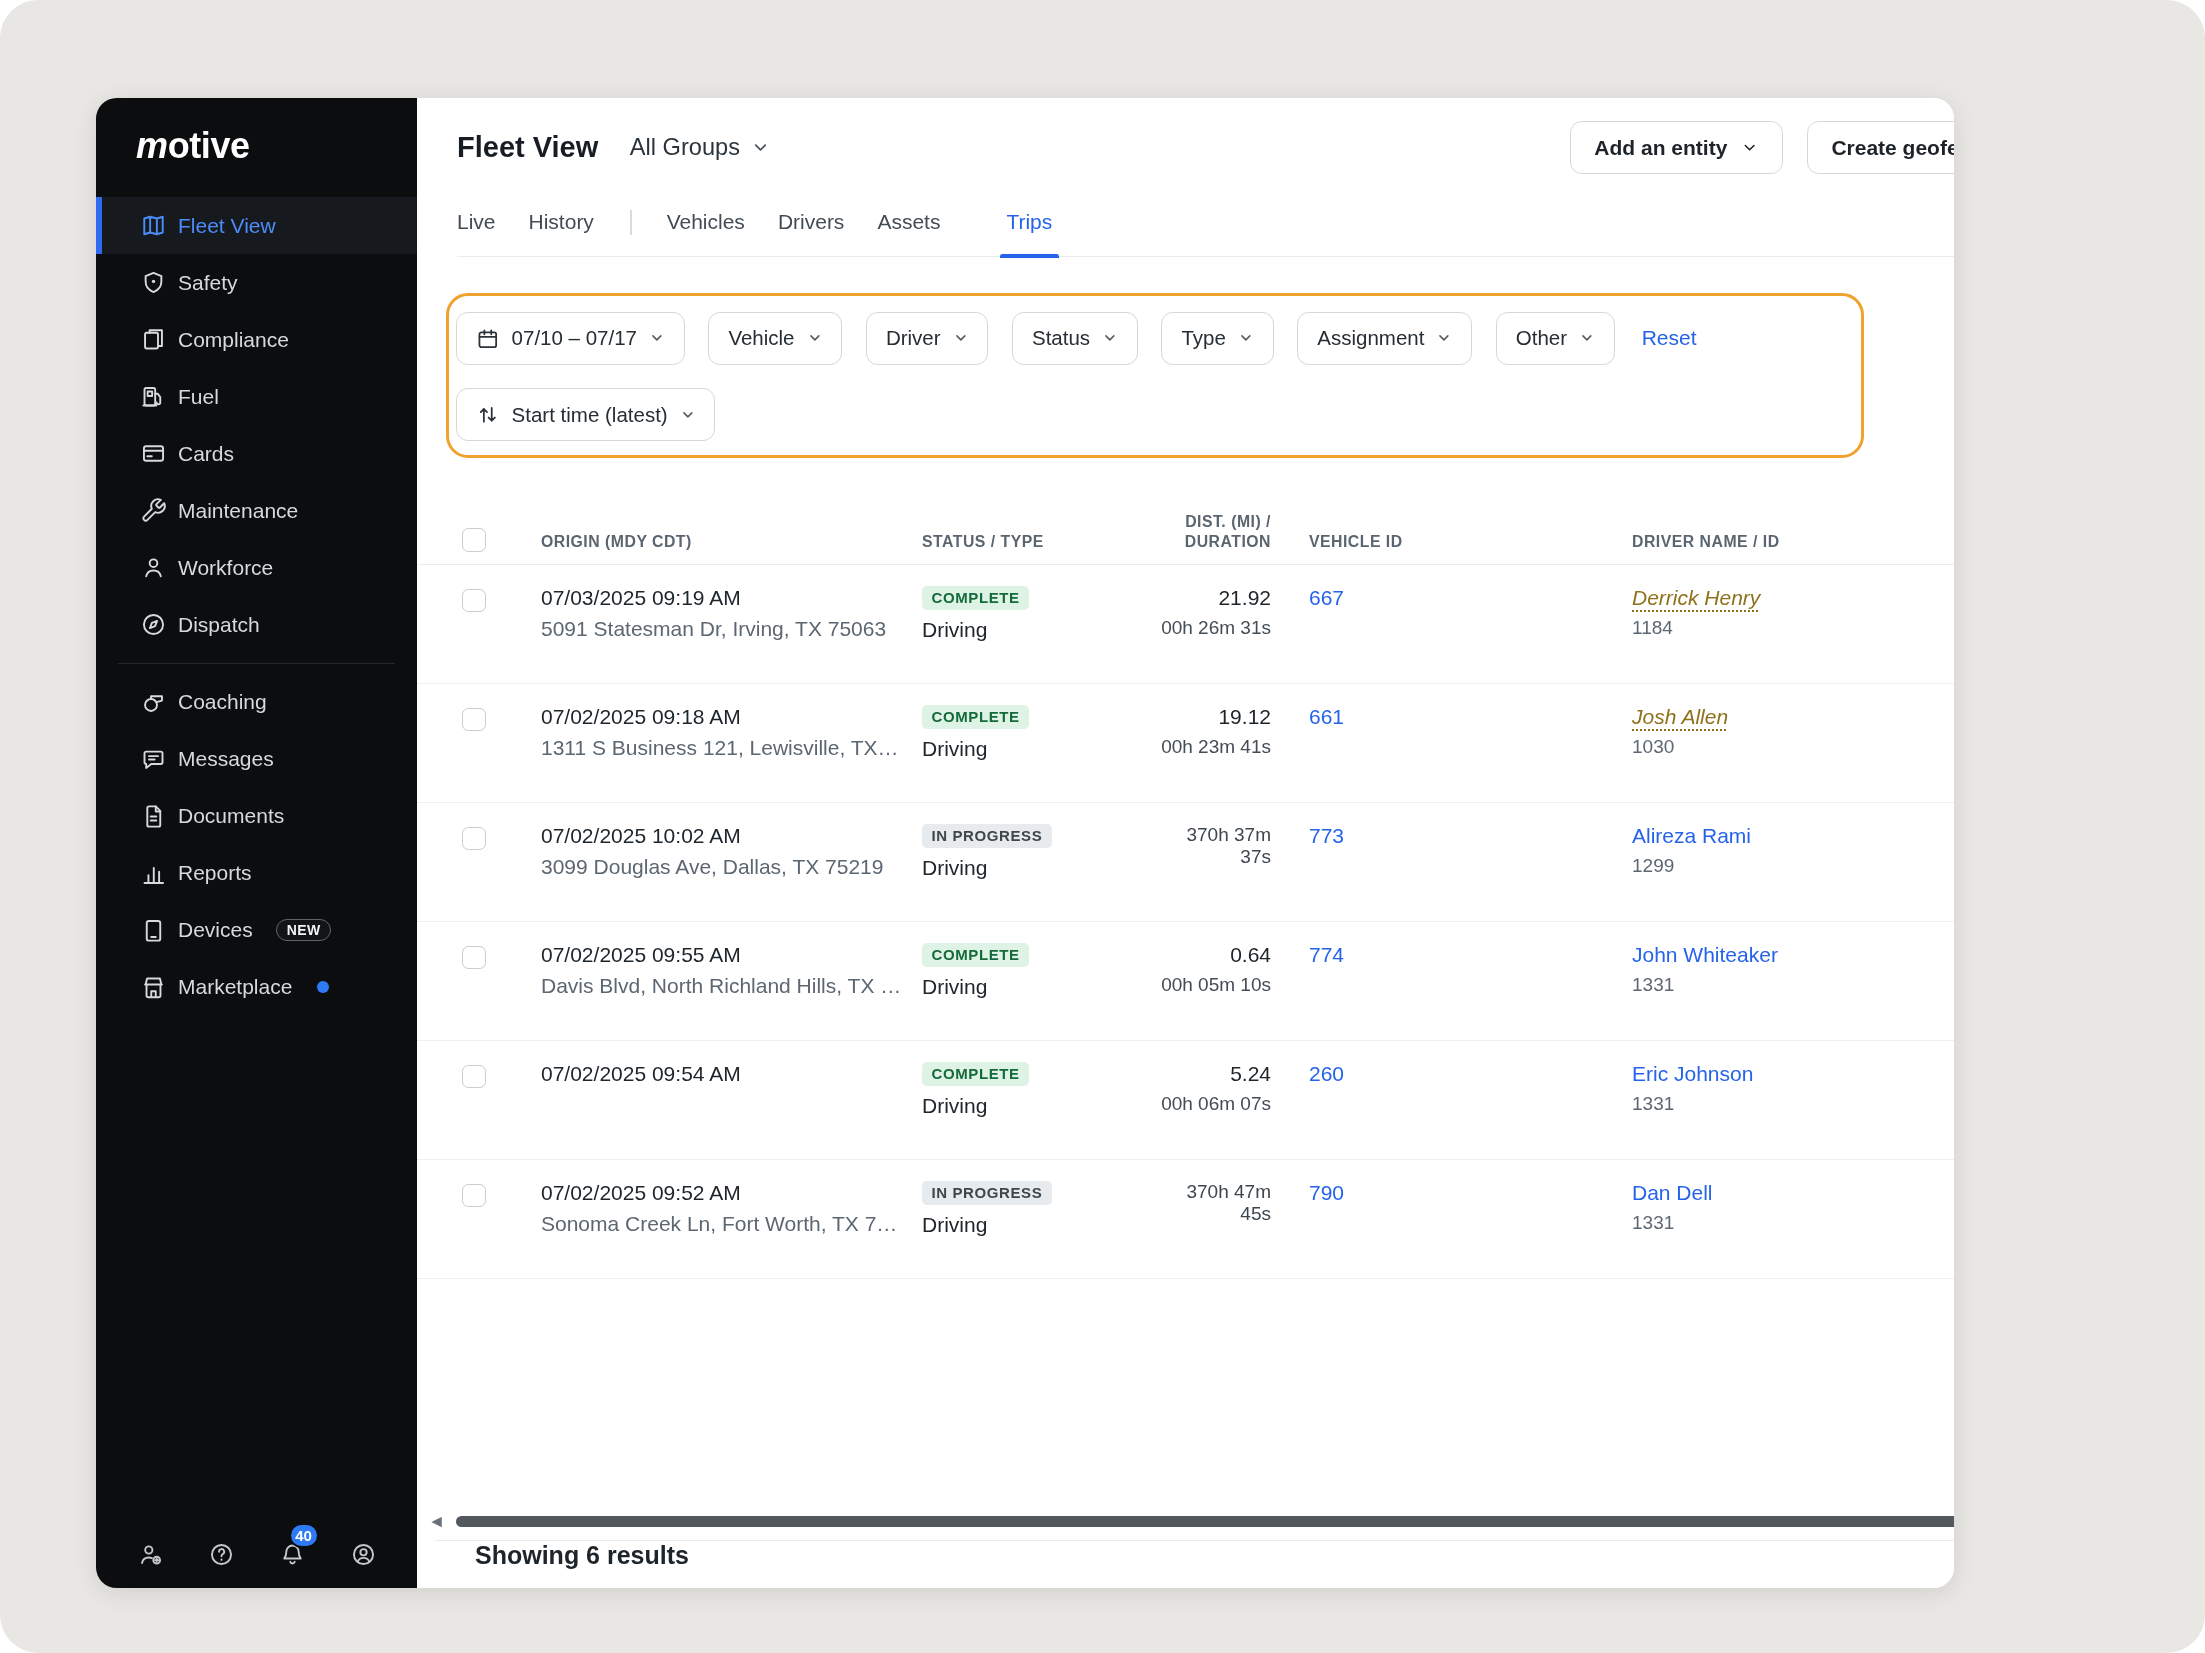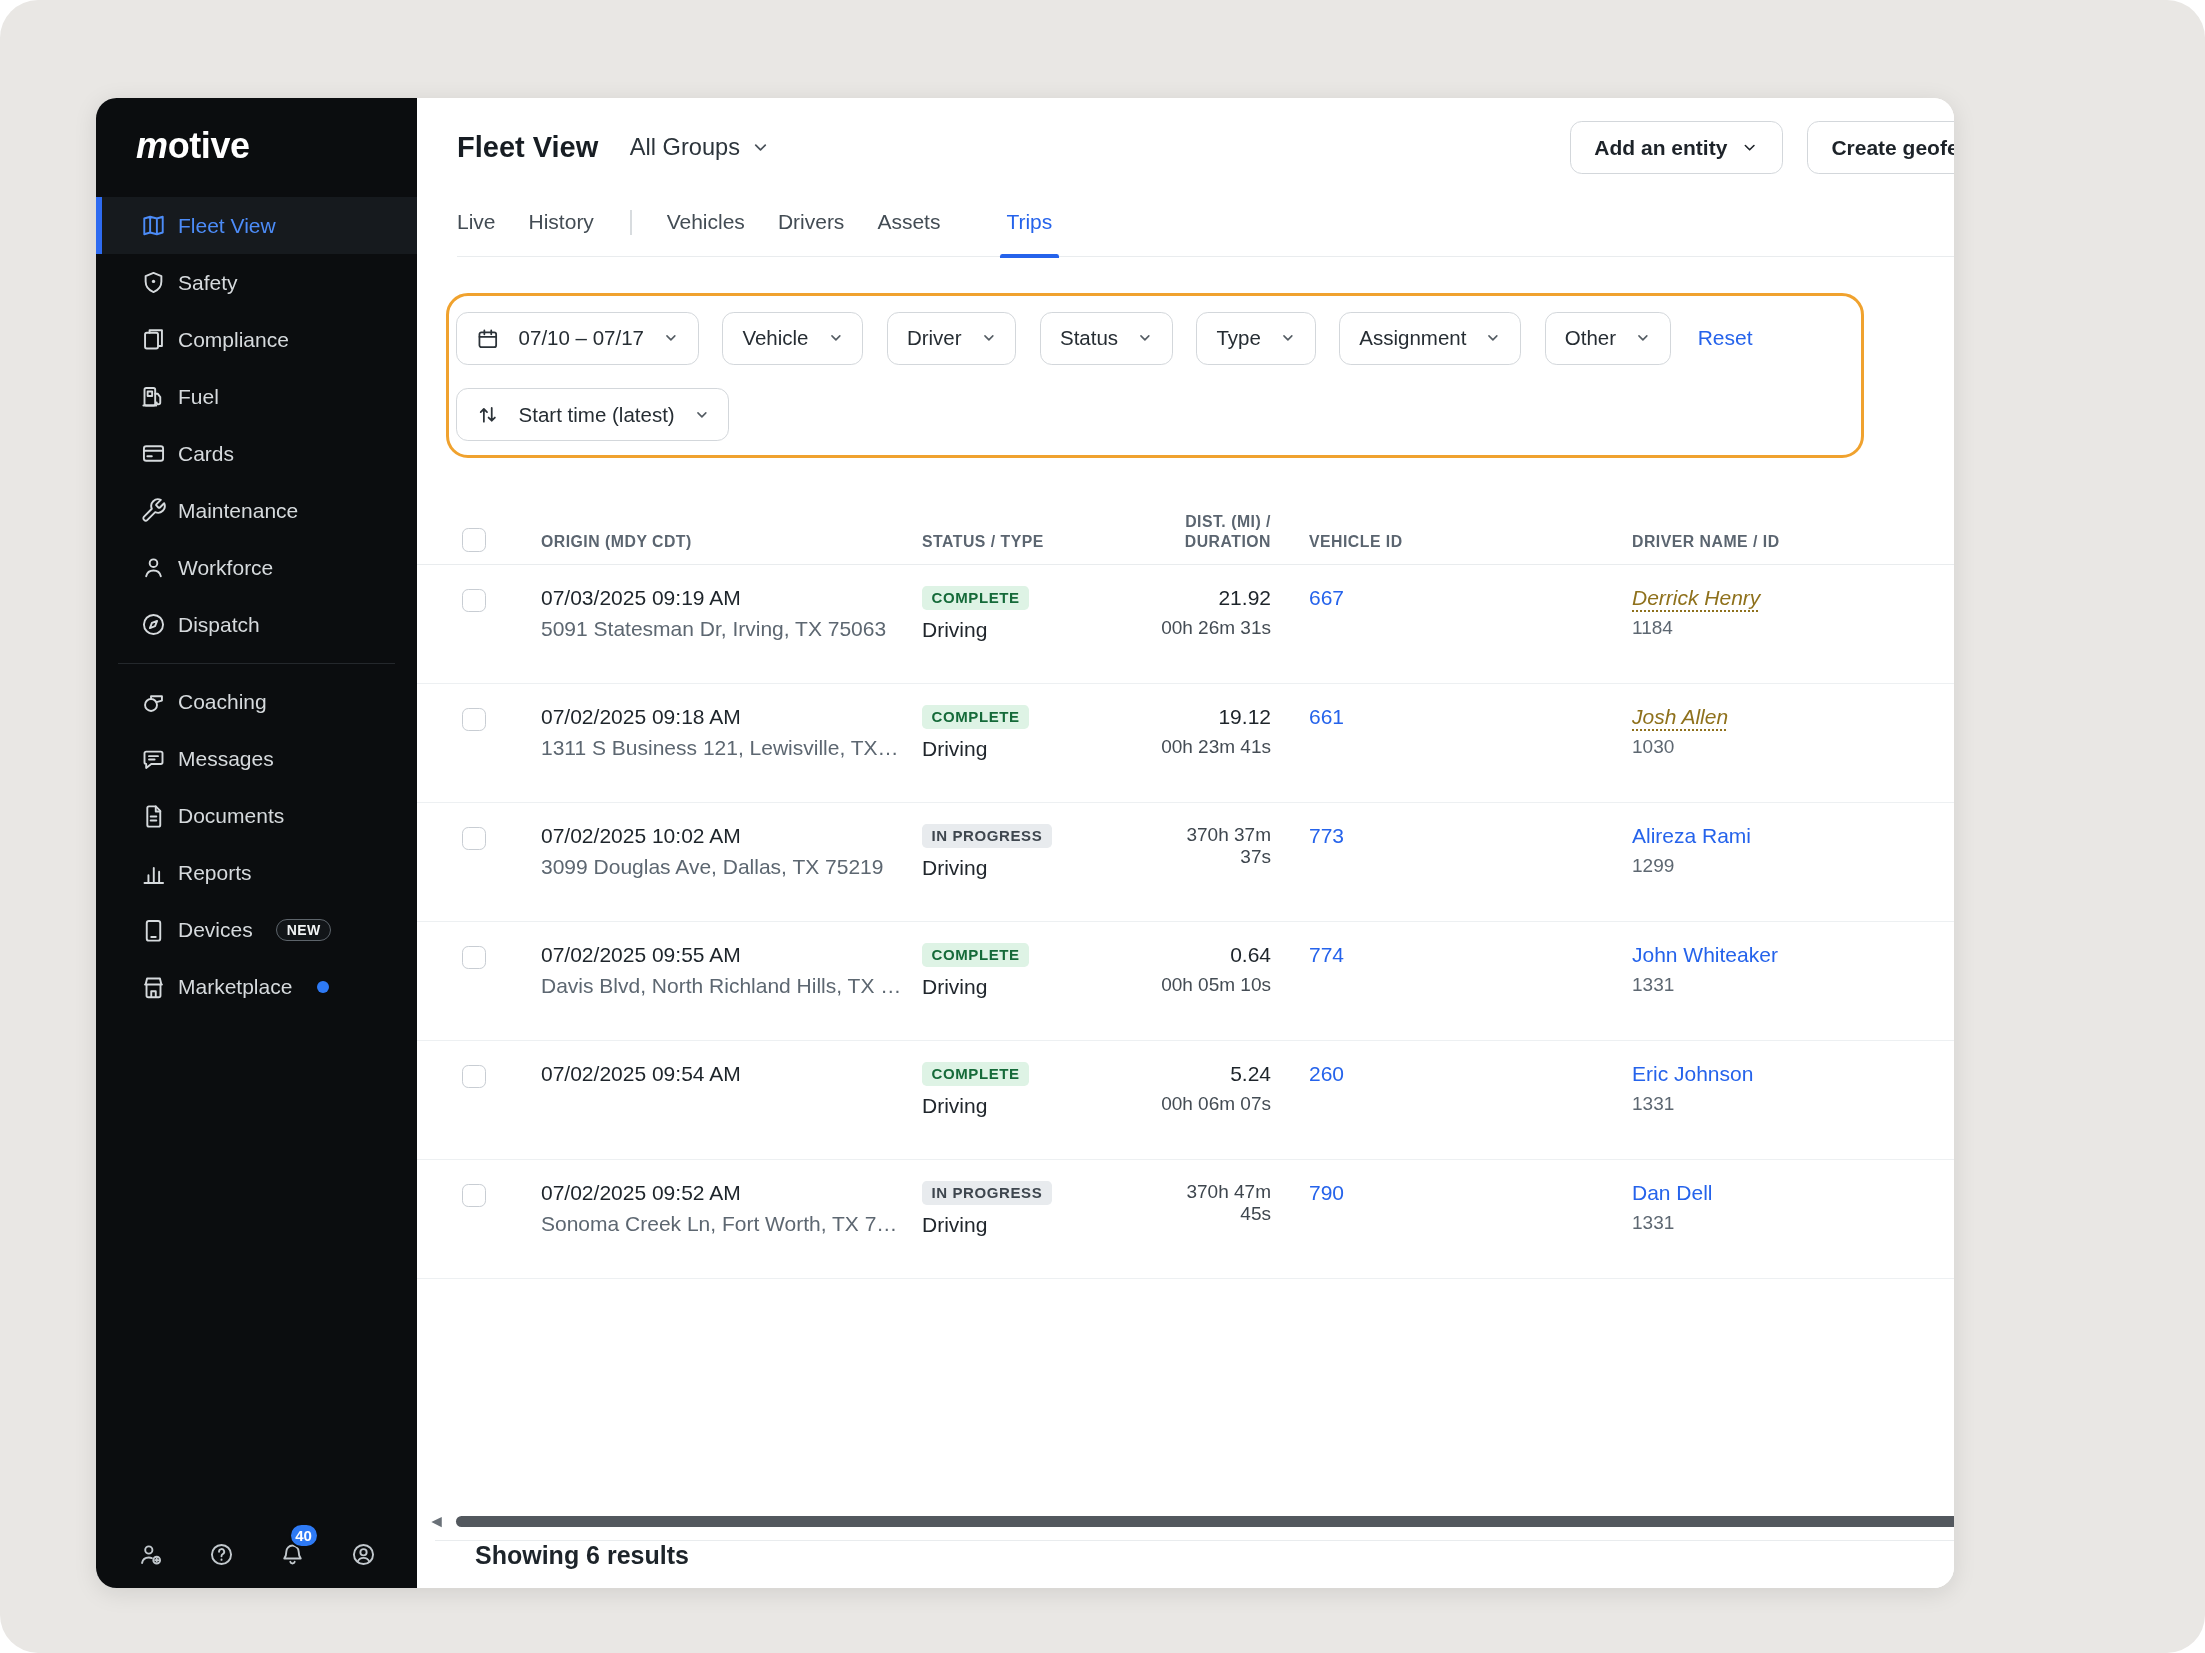--- a/index.html
+++ b/index.html
@@ -54,21 +54,21 @@
   .tab.active { color:#2563eb; margin-left:33px; }
   .tab.active::after { content:""; position:absolute; left:-6.3px; right:-6.3px; bottom:-1.6px; height:3.9px;
                        background:#2563eb; border-radius:2.4px 2.4px 0 0; }
   .tab-divider { width:1.6px; height:25px; background:#d8dcdf; margin:0 35px 0 3.2px; }
 
   .filter-box { position:relative; margin:36px 0 0 29px; width:1418px; height:165px;
                 border:3.9px solid #f0a22e; border-radius:22px; padding:15.8px 0 0 7px; }
   .filter-row { display:flex; align-items:center; gap:23.6px; white-space:nowrap; }
   .filter-row.second { margin-top:23.6px; }
   .fbtn { height:53px; background:#fff; border:1.6px solid #d3d7db; border-radius:11.8px; display:inline-flex;
-          align-items:center; gap:19px; padding:0 19px; font-size:20.5px; color:#262d33; cursor:pointer; }
+          align-items:center; gap:12px; padding:0 19px; font-size:20.5px; color:#262d33; cursor:pointer; }
   .fbtn svg.fic { width:23.6px; height:23.6px; stroke:#2b3238; fill:none; stroke-width:1.8;
                   stroke-linecap:round; stroke-linejoin:round; }
   .reset-link { font-size:21px; color:#2563eb; cursor:pointer; margin-left:3.2px; }
 
   
   .tablewrap { margin-top:38px; }
   .trow { display:grid; grid-template-columns:79px 381px 221px 128px 361px 306px 109px 93px; padding-left:45px; }
   .thead { height:69px; border-bottom:1.6px solid #e9ecee; align-items:end; }
   .th { font-size:15.8px; font-weight:bold; color:#5b6570; letter-spacing:0.5px; padding-bottom:12.6px; }
   .th.dist { text-align:right; line-height:19.7px; }

